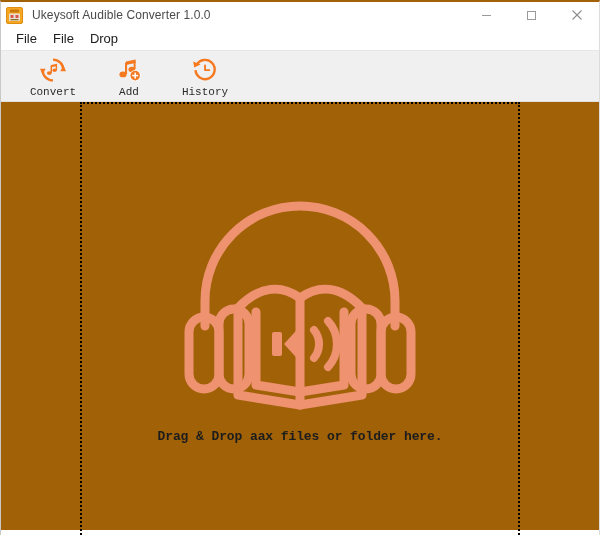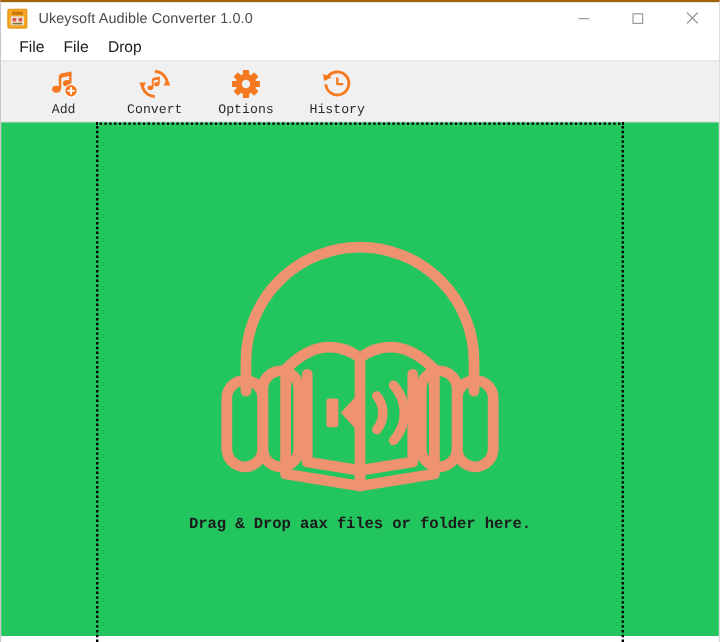--- a/index.html
+++ b/index.html
@@ -120,21 +120,21 @@
     color: #2b2b2b;
     font-family: "Liberation Mono", monospace;
     letter-spacing: 0px;
     white-space: nowrap;
   }
 
   
   #content-area {
     position: relative;
     height: 428px;
-    background: #22c55e;
+    background: #a16207;
   }
   #drop-zone {
     position: absolute;
     left: 79px;
     top: 0px;
     width: 440px;
     height: 433px;
     box-sizing: border-box;
     border: 2px dotted #000000;
     border-bottom: none;
@@ -200,74 +200,55 @@
     </div>
   </div>
 
   <div id="menu-bar">
     <div class="menu-item">File</div>
     <div class="menu-item">File</div>
     <div class="menu-item">Drop</div>
   </div>
 
   <div id="toolbar">
+
+    <div class="tool-btn">
+      <span class="tool-icon">
+        <svg width="26" height="26" viewBox="0 0 26 26">
+          <path d="M13 2.6 A10.4 10.4 0 0 1 23.4 13" fill="none" stroke="#f47920" stroke-width="2.4" stroke-linecap="butt"></path>
+          <path d="M13 23.4 A10.4 10.4 0 0 1 2.6 13" fill="none" stroke="#f47920" stroke-width="2.4" stroke-linecap="butt"></path>
+          <polygon points="23.4,8.6 26.0,14.2 20.3,14.2" fill="#f47920"></polygon>
+          <polygon points="2.6,17.4 0.0,11.8 5.7,11.8" fill="#f47920"></polygon>
+          <path d="M11.2 8.0 L17.0 6.7 L17.0 9.0 L11.2 10.3 Z" fill="#f47920"></path>
+          <rect x="10.5" y="8.6" width="1.5" height="7.2" fill="#f47920"></rect>
+          <rect x="15.7" y="7.2" width="1.4" height="5.6" fill="#f47920"></rect>
+          <ellipse cx="9.3" cy="16.1" rx="2.4" ry="1.9" fill="#f47920"></ellipse>
+          <ellipse cx="14.6" cy="13.2" rx="2.2" ry="1.8" fill="#f47920"></ellipse>
+        </svg>
+      </span>
+      <span class="tool-label">Convert</span>
+    </div>
 
     <div class="tool-btn">
       <span class="tool-icon">
         <svg width="26" height="26" viewBox="0 0 26 26">
           <path d="M10 4.5 L19.5 2.5 L19.5 6.0 L10 8.0 Z" fill="#f47920"></path>
           <rect x="9" y="5.5" width="2.1" height="11.5" fill="#f47920"></rect>
           <rect x="17.6" y="3.5" width="2.0" height="8.5" fill="#f47920"></rect>
           <ellipse cx="7.0" cy="17.4" rx="3.6" ry="2.9" fill="#f47920"></ellipse>
           <ellipse cx="15.8" cy="12.4" rx="3.3" ry="2.7" fill="#f47920"></ellipse>
           <circle cx="19.2" cy="18.6" r="5.6" fill="#ffffff"></circle>
           <circle cx="19.2" cy="18.6" r="4.8" fill="#f47920"></circle>
           <rect x="18.45" y="15.6" width="1.5" height="6" fill="#ffffff"></rect>
           <rect x="16.2" y="17.85" width="6" height="1.5" fill="#ffffff"></rect>
         </svg>
       </span>
       <span class="tool-label">Add</span>
     </div>
 
-    <div class="tool-btn">
-      <span class="tool-icon">
-        <svg width="26" height="26" viewBox="0 0 26 26">
-          <path d="M13 2.6 A10.4 10.4 0 0 1 23.4 13" fill="none" stroke="#f47920" stroke-width="2.4" stroke-linecap="butt"></path>
-          <path d="M13 23.4 A10.4 10.4 0 0 1 2.6 13" fill="none" stroke="#f47920" stroke-width="2.4" stroke-linecap="butt"></path>
-          <polygon points="23.4,8.6 26.0,14.2 20.3,14.2" fill="#f47920"></polygon>
-          <polygon points="2.6,17.4 0.0,11.8 5.7,11.8" fill="#f47920"></polygon>
-          <path d="M11.2 8.0 L17.0 6.7 L17.0 9.0 L11.2 10.3 Z" fill="#f47920"></path>
-          <rect x="10.5" y="8.6" width="1.5" height="7.2" fill="#f47920"></rect>
-          <rect x="15.7" y="7.2" width="1.4" height="5.6" fill="#f47920"></rect>
-          <ellipse cx="9.3" cy="16.1" rx="2.4" ry="1.9" fill="#f47920"></ellipse>
-          <ellipse cx="14.6" cy="13.2" rx="2.2" ry="1.8" fill="#f47920"></ellipse>
-        </svg>
-      </span>
-      <span class="tool-label">Convert</span>
-    </div>
-
-    <div class="tool-btn">
-      <span class="tool-icon">
-        <svg width="26" height="26" viewBox="0 0 26 26">
-          <g fill="#f47920">
-            <rect x="10.4" y="1.4" width="5.2" height="5" rx="0.6"></rect>
-            <rect x="10.4" y="19.6" width="5.2" height="5" rx="0.6"></rect>
-            <rect x="1.4" y="10.4" width="5" height="5.2" rx="0.6"></rect>
-            <rect x="19.6" y="10.4" width="5" height="5.2" rx="0.6"></rect>
-            <rect x="3.6" y="4.4" width="5.2" height="5" rx="0.6" transform="rotate(-45 6.2 6.9)"></rect>
-            <rect x="17.2" y="4.4" width="5.2" height="5" rx="0.6" transform="rotate(45 19.8 6.9)"></rect>
-            <rect x="3.6" y="16.6" width="5.2" height="5" rx="0.6" transform="rotate(45 6.2 19.1)"></rect>
-            <rect x="17.2" y="16.6" width="5.2" height="5" rx="0.6" transform="rotate(-45 19.8 19.1)"></rect>
-            <circle cx="13" cy="13" r="8.6"></circle>
-          </g>
-          <circle cx="13" cy="13" r="3.5" fill="#f0f0f0"></circle>
-        </svg>
-      </span>
-      <span class="tool-label">Options</span>
-    </div>
 
     <div class="tool-btn">
       <span class="tool-icon">
         <svg width="26" height="26" viewBox="0 0 26 26">
           <path d="M4.6 8.0 A9.6 9.6 0 1 1 3.5 13.2" fill="none" stroke="#f47920" stroke-width="2.4" stroke-linecap="butt"></path>
           <polygon points="1.2,4.6 8.6,7.4 2.2,10.6" fill="#f47920"></polygon>
           <rect x="12.1" y="7.4" width="1.9" height="6.4" rx="0.9" fill="#f47920"></rect>
           <rect x="12.6" y="12.2" width="5.6" height="1.9" rx="0.9" fill="#f47920"></rect>
         </svg>
       </span>

